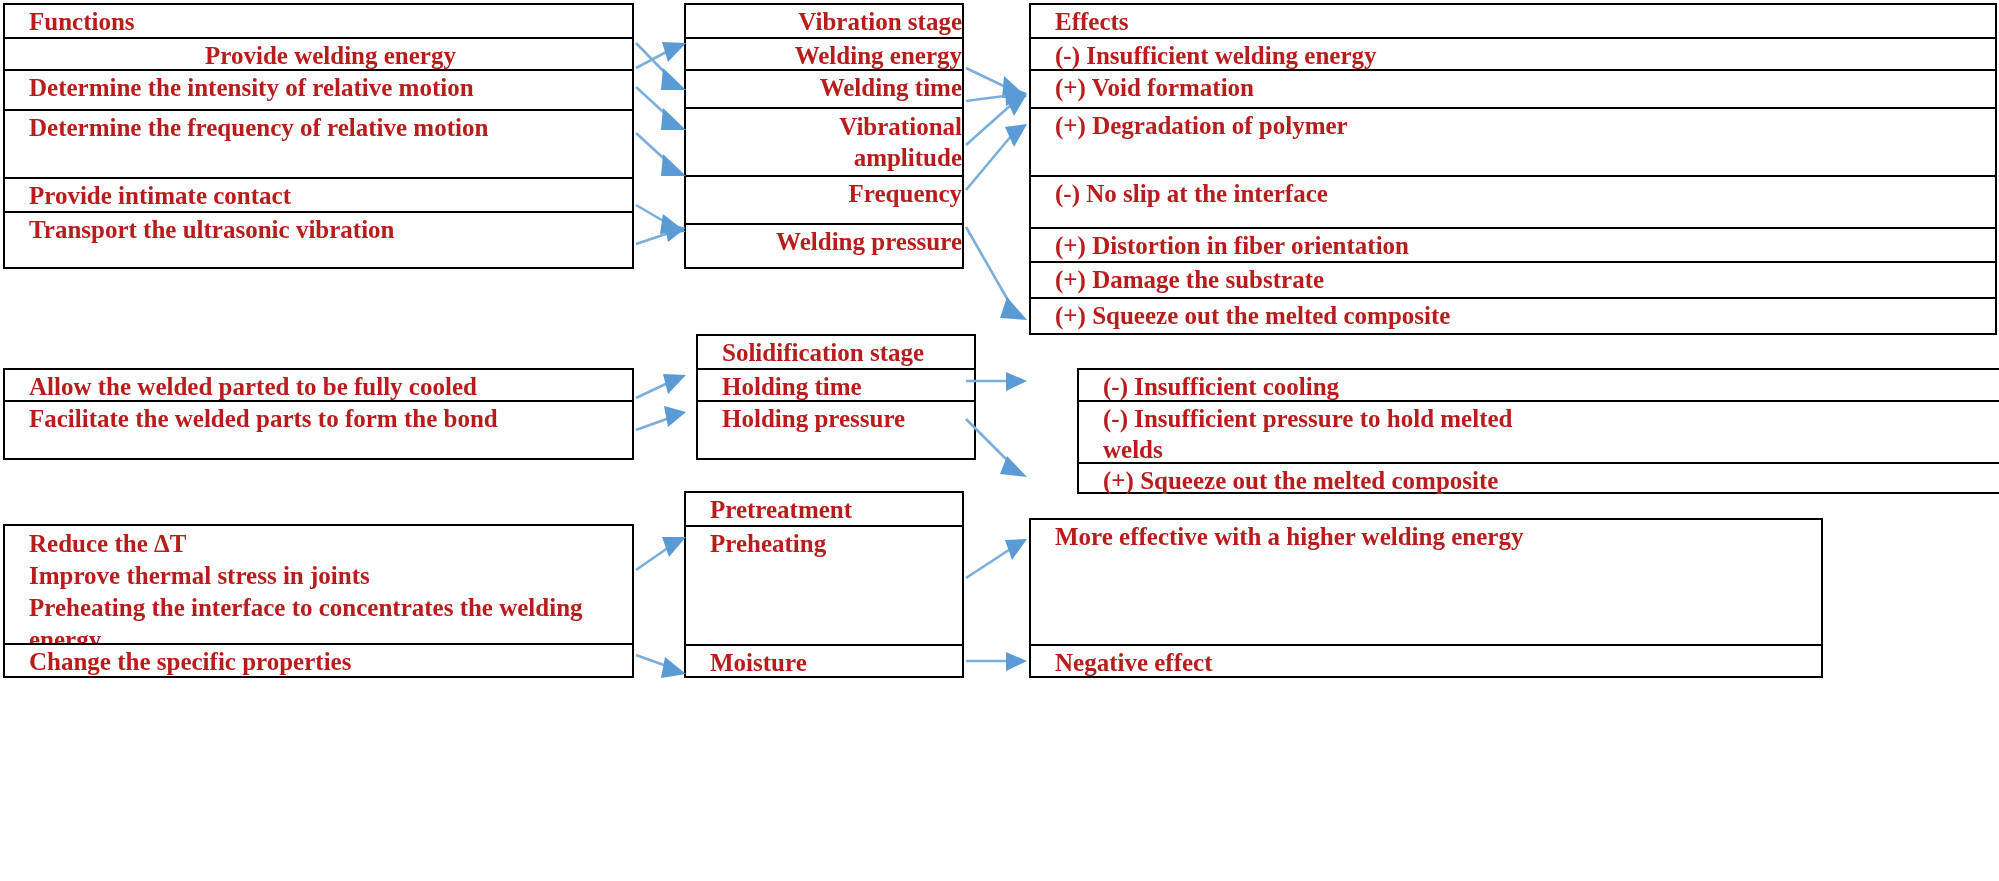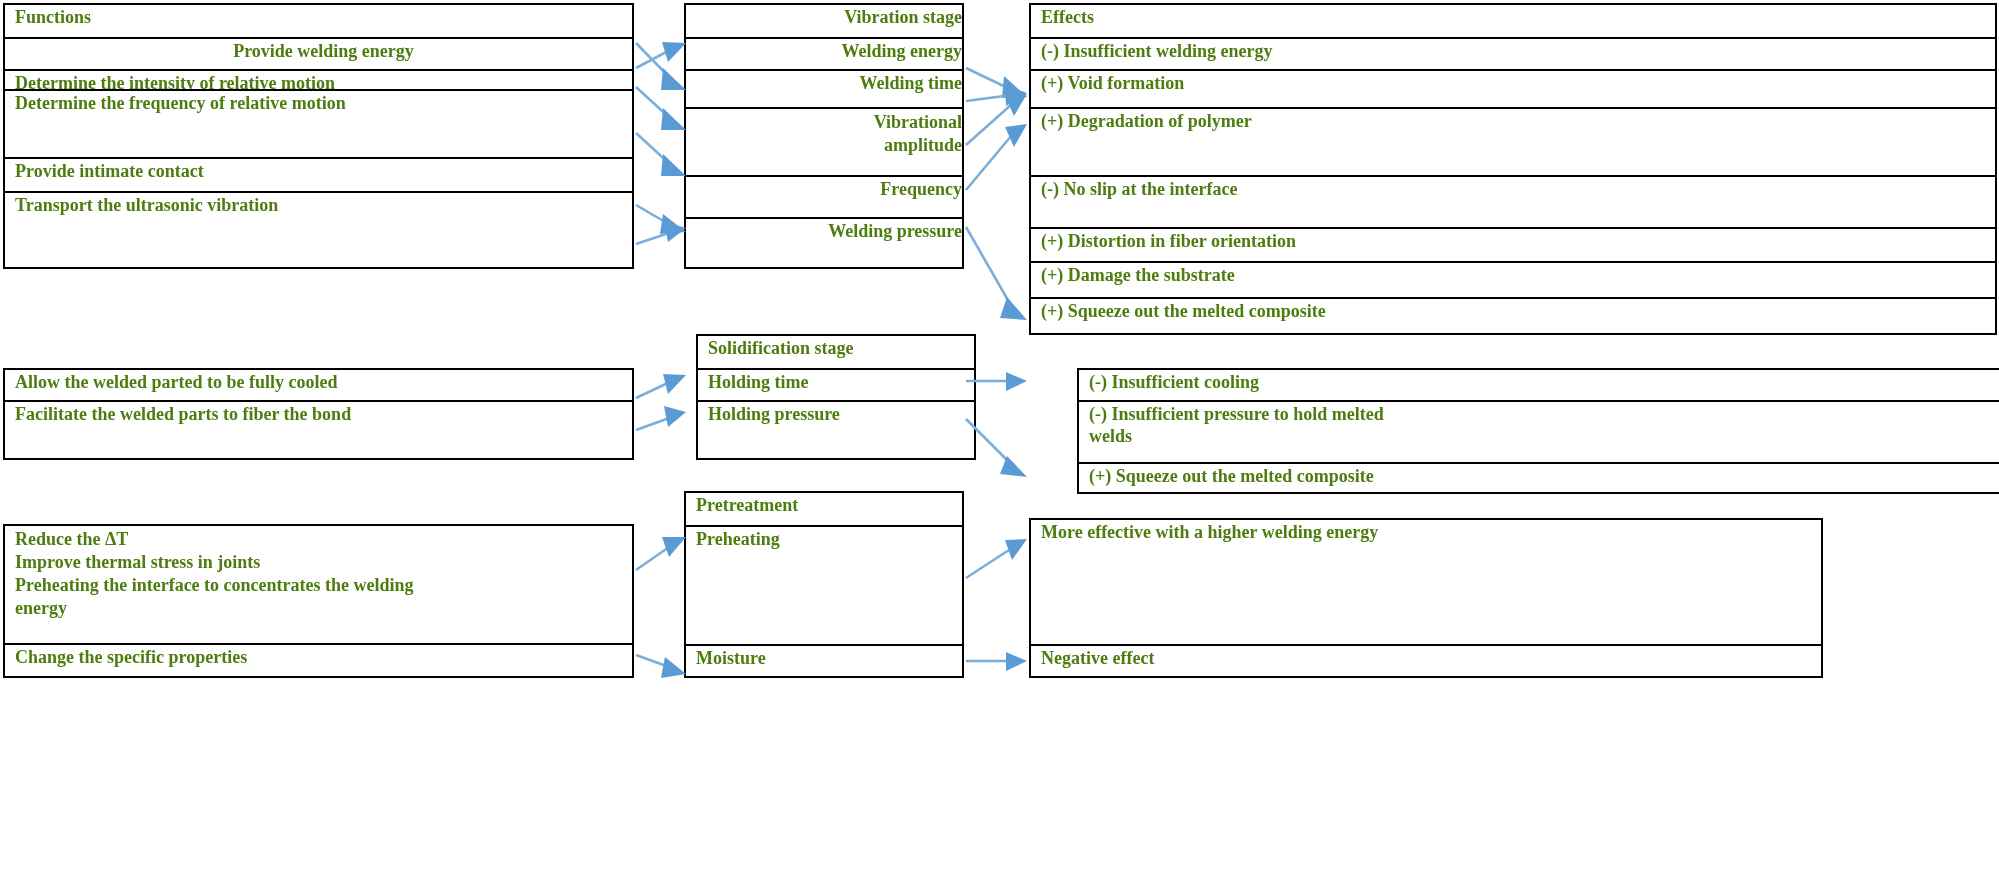--- a/index.html
+++ b/index.html
@@ -11,72 +11,72 @@
   .box{
     position:absolute;
     border:2.5px solid #000;
     box-sizing:border-box;
     background:#fff;
     z-index:3;
   }
   .row{
     box-sizing:border-box;
     border-bottom:2.5px solid #000;
-    padding:2px 0 2px 10px;
+    padding:2px 0 2px 24px;
     font-weight:bold;
-    font-size:18px;
+    font-size:25px;
     line-height:1.22;
-    color:#4d7c0f;
+    color:#b91c1c;
     display:block;
     white-space:pre-line;
     overflow:hidden;
   }
   .row:last-child{border-bottom:none;}
   svg.arrows{position:absolute;left:0;top:0;width:1999px;height:881px;z-index:6;pointer-events:none;overflow:visible;}
   .aline{stroke:#7BAEDB;stroke-width:2.6px;fill:none;}
   .ahead{fill:#5B9BD5;}
 </style>
 </head>
 <body>
 
 <div id="canvas">
 
   <div class="box" style="left:3px;top:3px;width:631px;height:266px;">
     <div class="row" style="height:34px;">Functions</div>
     <div class="row" style="height:32px;text-align:center;">Provide welding energy</div>
-    <div class="row" style="height:20px;">Determine the intensity of relative motion</div>
+    <div class="row" style="height:40px;">Determine the intensity of relative motion</div>
     <div class="row" style="height:68px;">Determine the frequency of relative motion</div>
     <div class="row" style="height:34px;">Provide intimate contact</div>
     <div class="row" style="height:54px;">Transport the ultrasonic vibration</div>
   </div>
 
   <div class="box" style="left:684px;top:3px;width:280px;height:266px;text-align:right;">
     <div class="row" style="height:34px;">Vibration stage</div>
     <div class="row" style="height:32px;">Welding energy</div>
     <div class="row" style="height:38px;">Welding time</div>
     <div class="row" style="height:68px;line-height:1.25;">Vibrational
 amplitude</div>
-    <div class="row" style="height:42px;">Frequency</div>
+    <div class="row" style="height:48px;">Frequency</div>
     <div class="row" style="height:54px;">Welding pressure</div>
   </div>
 
   <div class="box" style="left:1029px;top:3px;width:968px;height:332px;">
     <div class="row" style="height:34px;">Effects</div>
     <div class="row" style="height:32px;">(-) Insufficient welding energy</div>
     <div class="row" style="height:38px;">(+) Void formation</div>
     <div class="row" style="height:68px;">(+) Degradation of polymer</div>
     <div class="row" style="height:52px;">(-) No slip at the interface</div>
     <div class="row" style="height:34px;">(+) Distortion in fiber orientation</div>
     <div class="row" style="height:36px;">(+) Damage the substrate</div>
     <div class="row" style="height:34px;">(+) Squeeze out the melted composite</div>
   </div>
 
   <div class="box" style="left:3px;top:368px;width:631px;height:92px;">
     <div class="row" style="height:32px;">Allow the welded parted to be fully cooled</div>
-    <div class="row" style="height:56px;">Facilitate the welded parts to fiber the bond</div>
+    <div class="row" style="height:56px;">Facilitate the welded parts to form the bond</div>
   </div>
 
   <div class="box" style="left:684px;top:334px;width:280px;height:126px;margin-left:12px;">
     <div class="row" style="height:34px;">Solidification stage</div>
     <div class="row" style="height:32px;">Holding time</div>
     <div class="row" style="height:56px;">Holding pressure</div>
   </div>
 
   <div class="box" style="left:1029px;top:368px;width:1024px;height:126px;margin-left:48px;">
     <div class="row" style="height:32px;">(-) Insufficient cooling</div>

